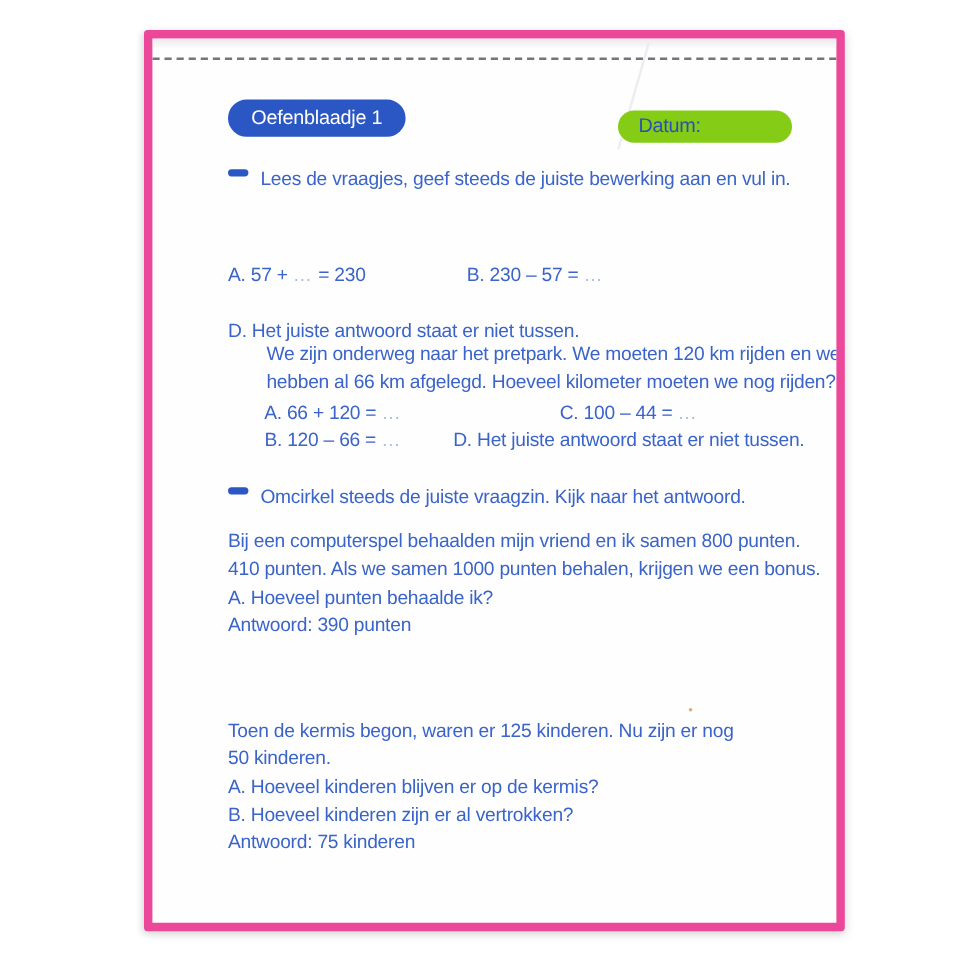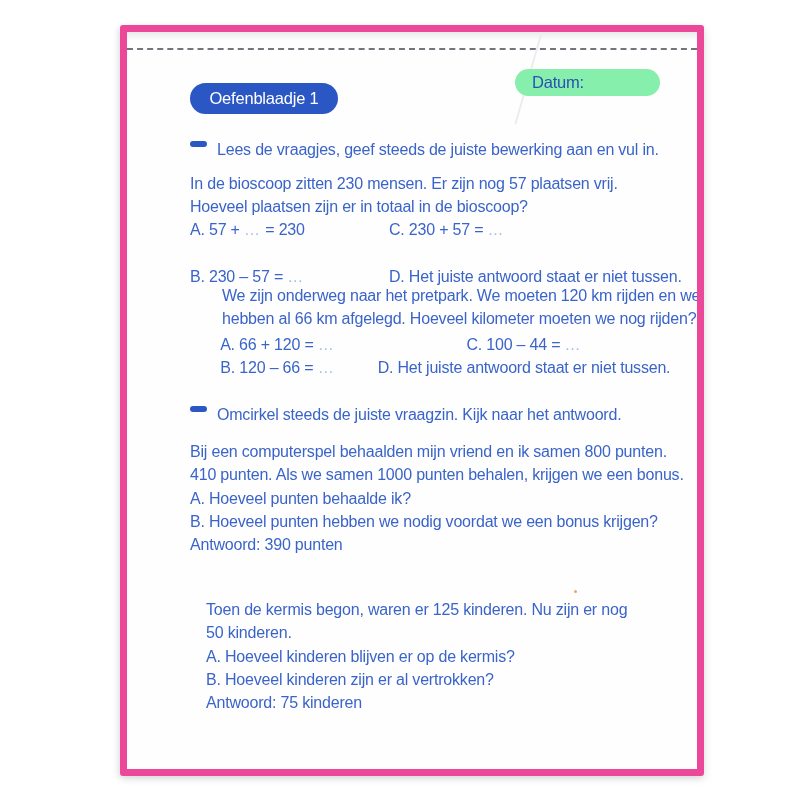--- a/index.html
+++ b/index.html
@@ -31,22 +31,22 @@
     position:absolute;left:447px;top:558px;width:3px;height:3px;
     border-radius:50%;background:#dd9a60;opacity:.85;
   }
   .pill-title{
     position:absolute;left:63px;top:51px;width:148px;height:31px;
     background:#2b57c5;border-radius:16px;color:#ffffff;
     display:flex;align-items:center;justify-content:center;
     font-size:16.5px;letter-spacing:-0.2px;
   }
   .pill-date{
-    position:absolute;left:388px;top:37px;width:145px;height:27px;
-    background:#86efac;border-radius:14px;color:#2b50b5;
+    position:absolute;left:388px;top:60px;width:145px;height:27px;
+    background:#84cc16;border-radius:14px;color:#2b50b5;
     display:flex;align-items:center;font-size:16.5px;
     padding-left:17px;box-sizing:border-box;letter-spacing:-0.2px;
   }
   .instr{
     position:absolute;left:63px;font-size:16px;letter-spacing:-0.2px;
     color:#3a64c9;display:flex;height:23px;
   }
   .dash-bullet{
     display:inline-block;width:17px;height:6px;border-radius:3px;
     background:#2b57c5;margin-right:10px;flex:0 0 auto;
@@ -58,21 +58,21 @@
   }
   .opts{
     position:absolute;left:63px;right:14px;display:grid;
     grid-template-columns:175px auto;font-size:16px;
     letter-spacing:-0.2px;color:#3a64c9;line-height:23.3px;
     white-space:nowrap;
   }
   .dots{color:#a6bde9;letter-spacing:1px;}
   .i1{top:109px;} .s1{top:140px;} .o1{top:186px;gap:24px;}
   .s2{top:252px;margin-left:32px;} .o2{top:301px;text-align:center;}
-  .i2{top:374px;} .s3{top:408px;} .s4{top:566px;margin-left:16px;}
+  .i2{top:374px;} .s3{top:408px;} .s4{top:566px;}
 </style>
 </head>
 <body>
 
 <div class="paper">
   <div class="perforation"></div>
   <div class="crease"></div>
   <div class="speck"></div>
 
   <div class="pill-title">
@@ -80,27 +80,22 @@
   </div>
   <div class="pill-date">
     <span>Datum:</span>
   </div>
 
   <div class="instr i1">
     <span class="dash-bullet"></span>
     <span>Lees de vraagjes, geef steeds de juiste bewerking aan en vul in.</span>
   </div>
 
-  <div class="story s1">
-    <div>In de bioscoop zitten 230 mensen. Er zijn nog 57 plaatsen vrij.</div>
-    <div>Hoeveel plaatsen zijn er in totaal in de bioscoop?</div>
-  </div>
   <div class="opts o1">
     <div><span>A. 57 + </span><span class="dots">…</span><span> = 230</span></div>
-    <div><span>C. 230 + 57 = </span><span class="dots">…</span><span></span></div>
     <div><span>B. 230 – 57 = </span><span class="dots">…</span><span></span></div>
     <div><span>D. Het juiste antwoord staat er niet tussen.</span><span class="dots"></span><span></span></div>
   </div>
 
   <div class="story s2">
     <div>We zijn onderweg naar het pretpark. We moeten 120 km rijden en we</div>
     <div>hebben al 66 km afgelegd. Hoeveel kilometer moeten we nog rijden?</div>
   </div>
   <div class="opts o2">
     <div><span>A. 66 + 120 = </span><span class="dots">…</span><span></span></div>
@@ -111,21 +106,20 @@
 
   <div class="instr i2">
     <span class="dash-bullet"></span>
     <span>Omcirkel steeds de juiste vraagzin. Kijk naar het antwoord.</span>
   </div>
 
   <div class="story s3">
     <div>Bij een computerspel behaalden mijn vriend en ik samen 800 punten.</div>
     <div>410 punten. Als we samen 1000 punten behalen, krijgen we een bonus.</div>
     <div>A. Hoeveel punten behaalde ik?</div>
-    <div>B. Hoeveel punten hebben we nodig voordat we een bonus krijgen?</div>
     <div>Antwoord: 390 punten</div>
   </div>
 
   <div class="story s4">
     <div>Toen de kermis begon, waren er 125 kinderen. Nu zijn er nog</div>
     <div>50 kinderen.</div>
     <div>A. Hoeveel kinderen blijven er op de kermis?</div>
     <div>B. Hoeveel kinderen zijn er al vertrokken?</div>
     <div>Antwoord: 75 kinderen</div>
   </div>

